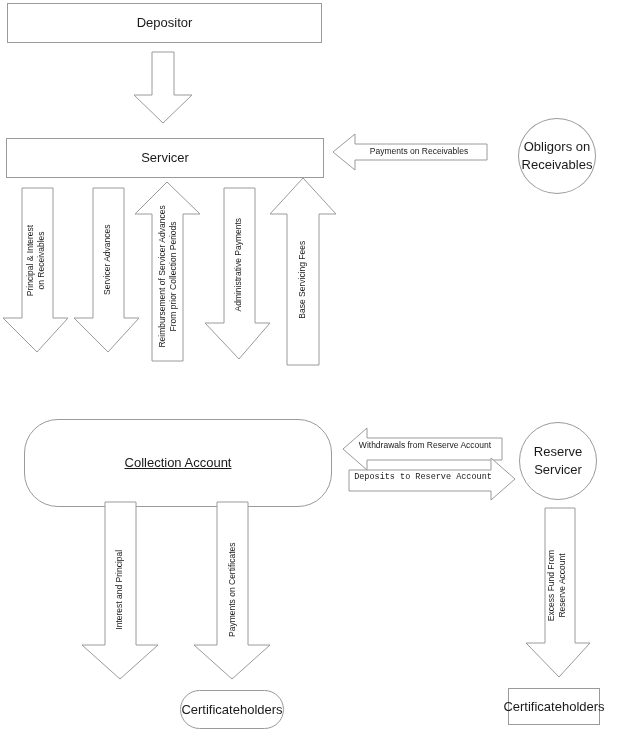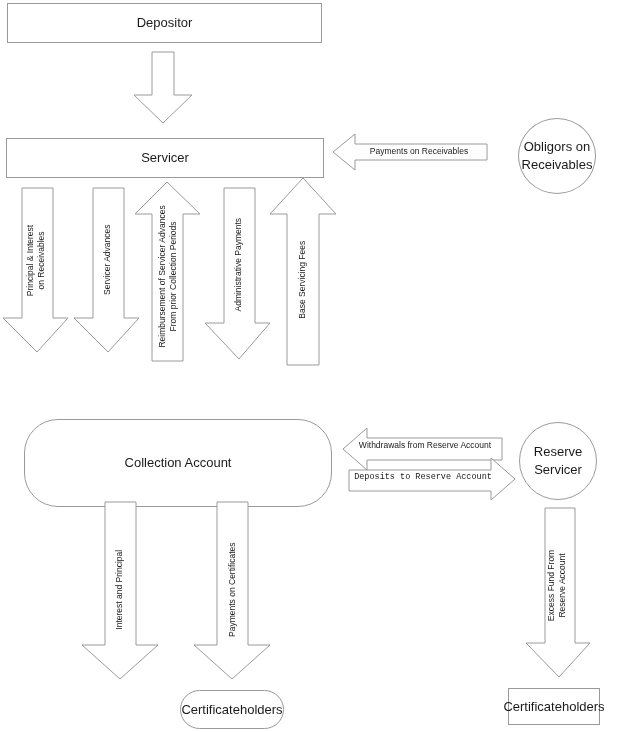--- a/index.html
+++ b/index.html
@@ -156,21 +156,21 @@
     <svg width="68" height="188" viewBox="0 0 68 188">
       <polygon points="34,0 67,36 50,36 50,187 18,187 18,36 1,36"></polygon>
     </svg>
   </div>
   <div class="vlabel-wrap" style="left:288px; top:210px; width:30px; height:140px;">
     <div class="vlabel-inner">
       <div>Base Servicing Fees</div>
     </div>
   </div>
 
-  <div class="node round" style="left:24px; top:419px; width:308px; height:88px;">
+  <div class="node round" style="left:24px; top:419px; width:308px; height:88px;text-decoration:underline;">
     <span>Collection Account</span>
   </div>
 
   <div class="arrow" style="left:343px; top:427px; width:160px; height:44px;">
     <svg width="160" height="44" viewBox="0 0 160 44">
       <polygon points="0,22 24,1 24,11 159,11 159,33 24,33 24,43"></polygon>
     </svg>
   </div>
   <div class="hlabel-wrap" style="left:352px; top:438px; width:146px; height:16px;">
     <span>Withdrawals from Reserve Account</span>

